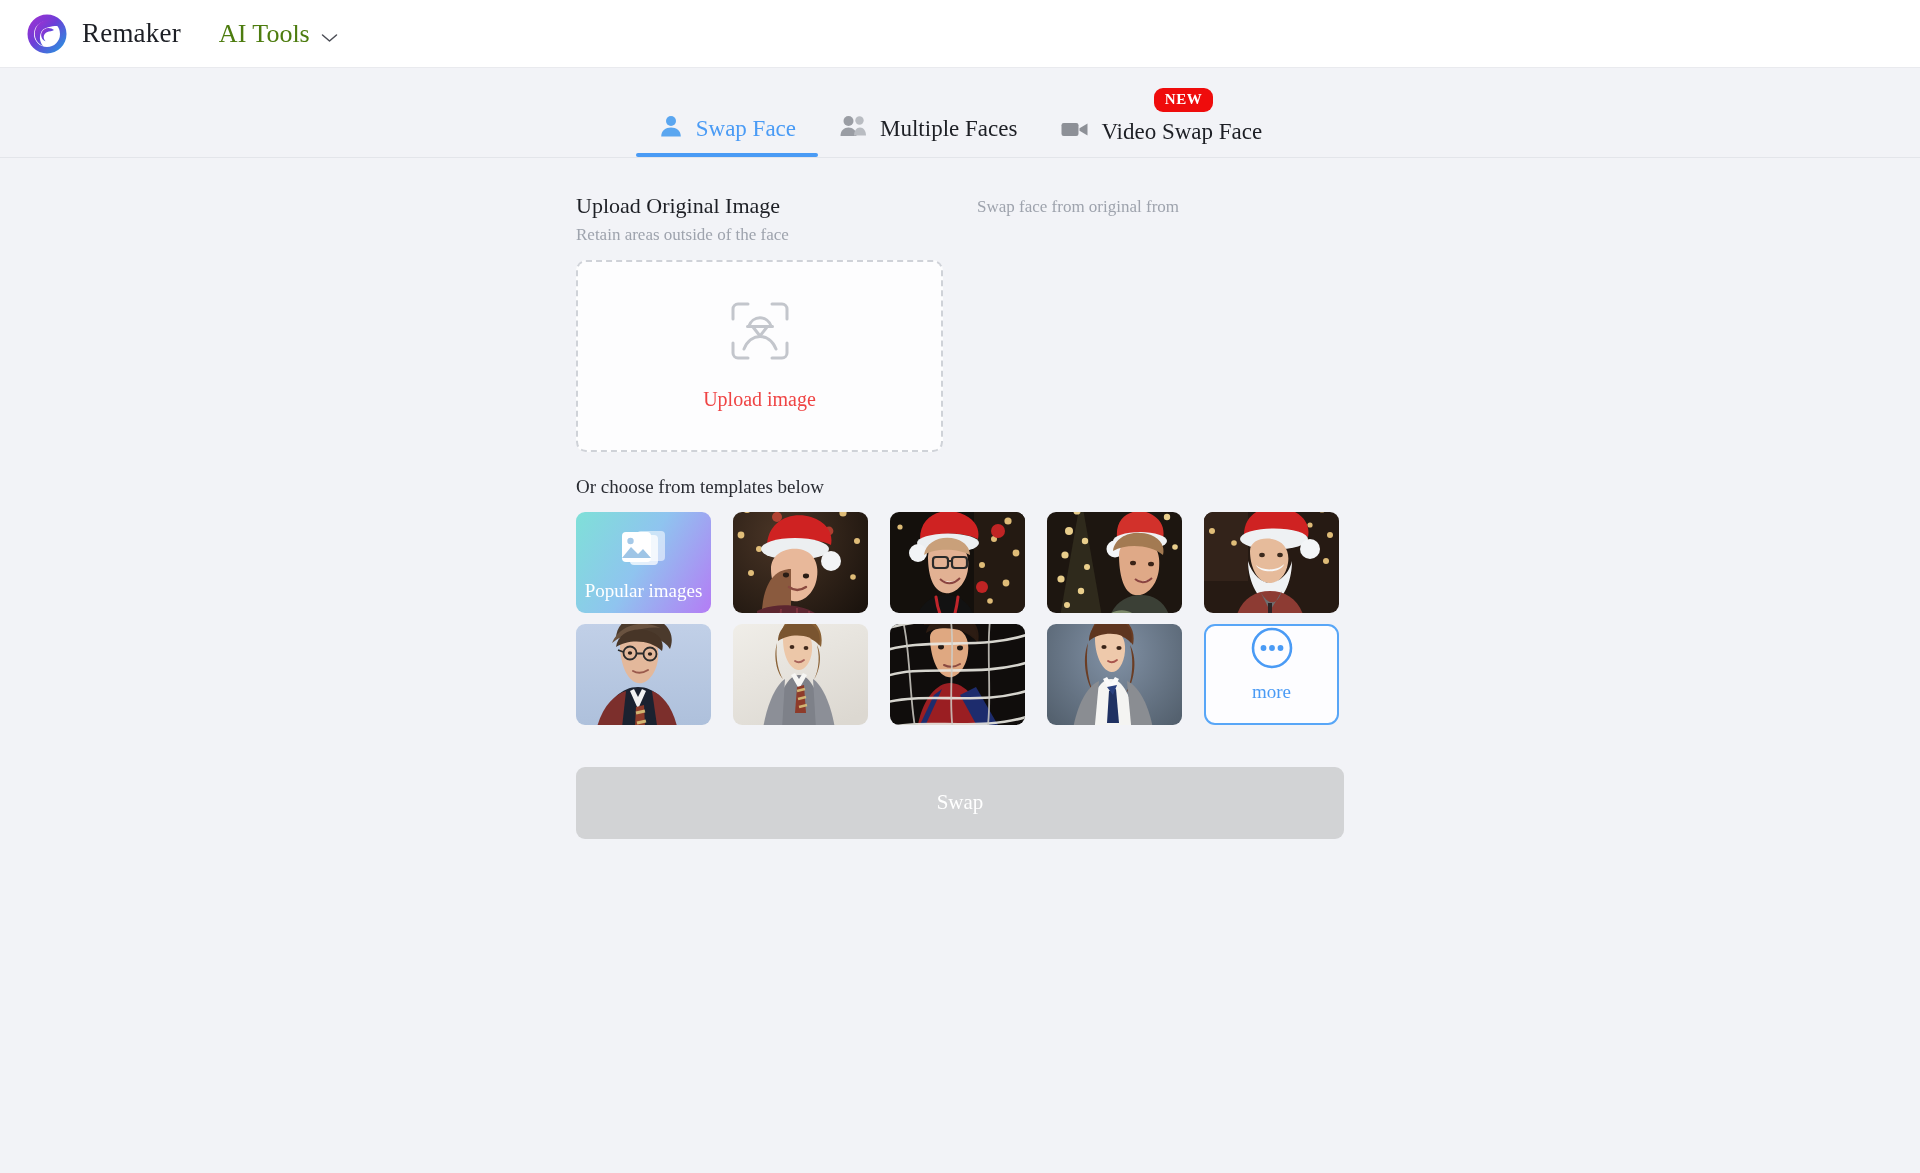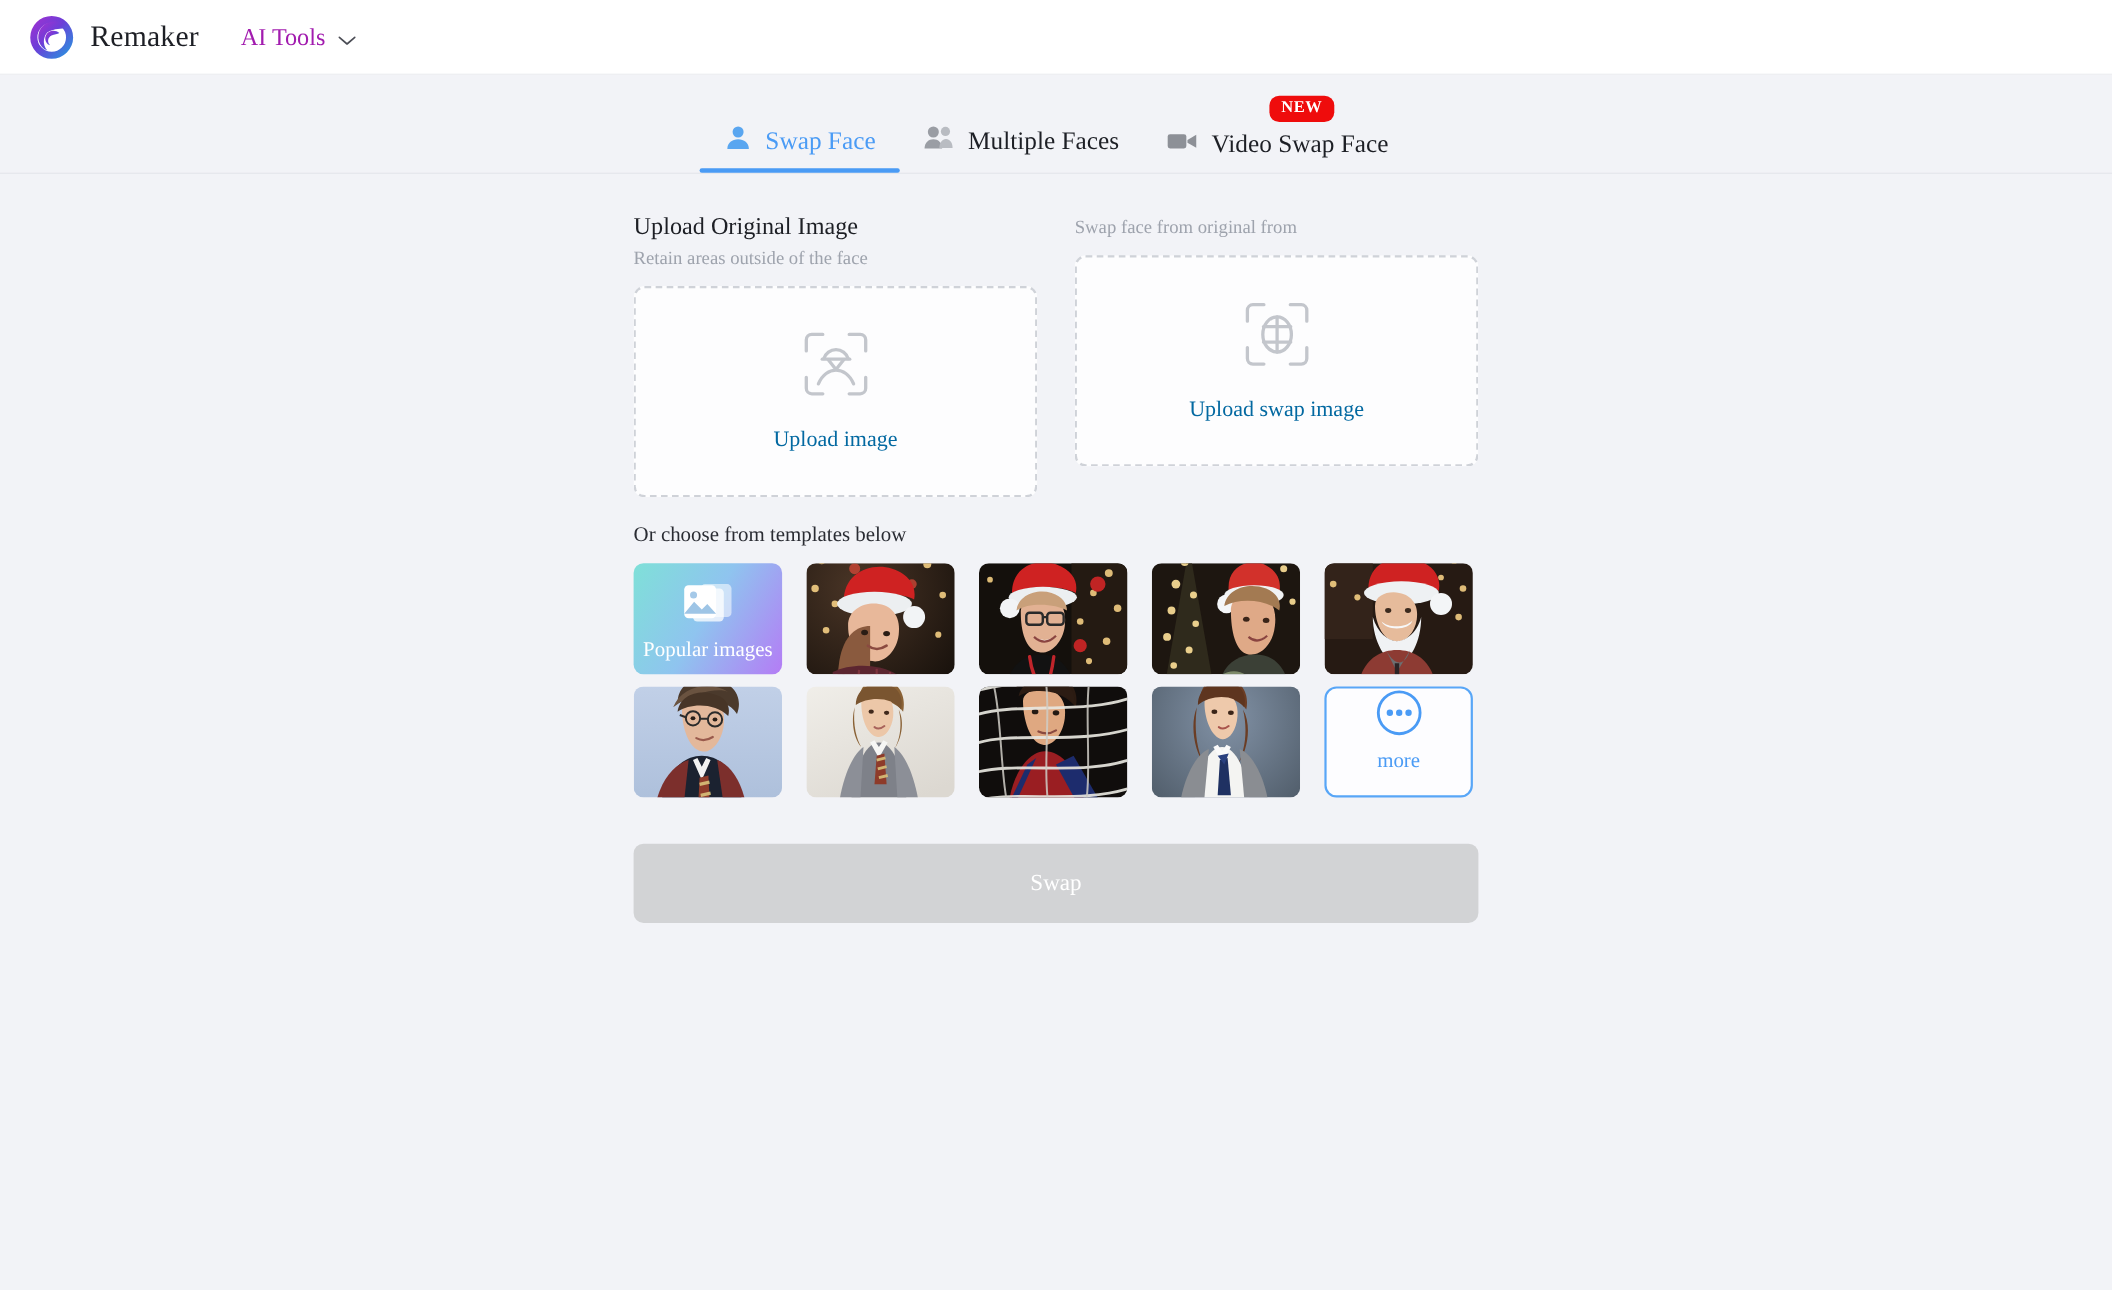--- a/index.html
+++ b/index.html
@@ -50,22 +50,22 @@
   .ai-tools {
     display: flex;
     align-items: center;
     gap: 11px;
     margin-left: 34px;
     cursor: pointer;
     padding: 6px 4px;
   }
 
   .ai-tools-label {
-    font-size: 22px;
-    color: #a21caf;
+    font-size: 26px;
+    color: #4d7c0f;
   }
 
   .chev {
     width: 17px;
     height: 10px;
     flex: 0 0 17px;
   }
 
   
   .tabstrip {
@@ -172,21 +172,21 @@
     align-items: center;
     justify-content: center;
     cursor: pointer;
   }
 
   .dz-icon { width: 62px; height: 62px; }
 
   .dz-label {
     margin-top: 26px;
     font-size: 20px;
-    color: #0369a1;
+    color: #ef4444;
   }
 
   .templates-hint {
     margin-top: 24px;
     font-size: 19px;
     color: #2a2c33;
   }
 
   
   .grid {
@@ -357,37 +357,20 @@
                 <path d="M15 49 C18.5 40.5 25 36.5 31 36.5 C37 36.5 43.5 40.5 47 49"></path>
               </g>
             </svg>
           </span>
           <span class="dz-label">Upload image</span>
         </div>
       </div>
 
       <div class="upload-col">
         <div class="col-sub">Swap face from original from</div>
-        <div class="dropzone">
-          <span class="dz-icon">
-            <svg viewBox="0 0 62 62" xmlns="http://www.w3.org/2000/svg">
-              <g fill="none" stroke="#c3c6cc" stroke-width="3" stroke-linecap="round" stroke-linejoin="round">
-                <path d="M4 19 L4 9 A5 5 0 0 1 9 4 L19 4"></path>
-                <path d="M43 4 L53 4 A5 5 0 0 1 58 9 L58 19"></path>
-                <path d="M58 43 L58 53 A5 5 0 0 1 53 58 L43 58"></path>
-                <path d="M19 58 L9 58 A5 5 0 0 1 4 53 L4 43"></path>
-                <ellipse cx="31" cy="31" rx="13" ry="16"></ellipse>
-                <path d="M31 15 L31 47"></path>
-                <path d="M18.6 24 L43.4 24"></path>
-                <path d="M18.6 38 L43.4 38"></path>
-              </g>
-            </svg>
-          </span>
-          <span class="dz-label">Upload swap image</span>
-        </div>
       </div>
 
     </div>
 
     <div class="templates-hint">Or choose from templates below</div>
 
     <div class="grid">
 
       <div class="tile tile-popular">
         <span class="popular-icon">

